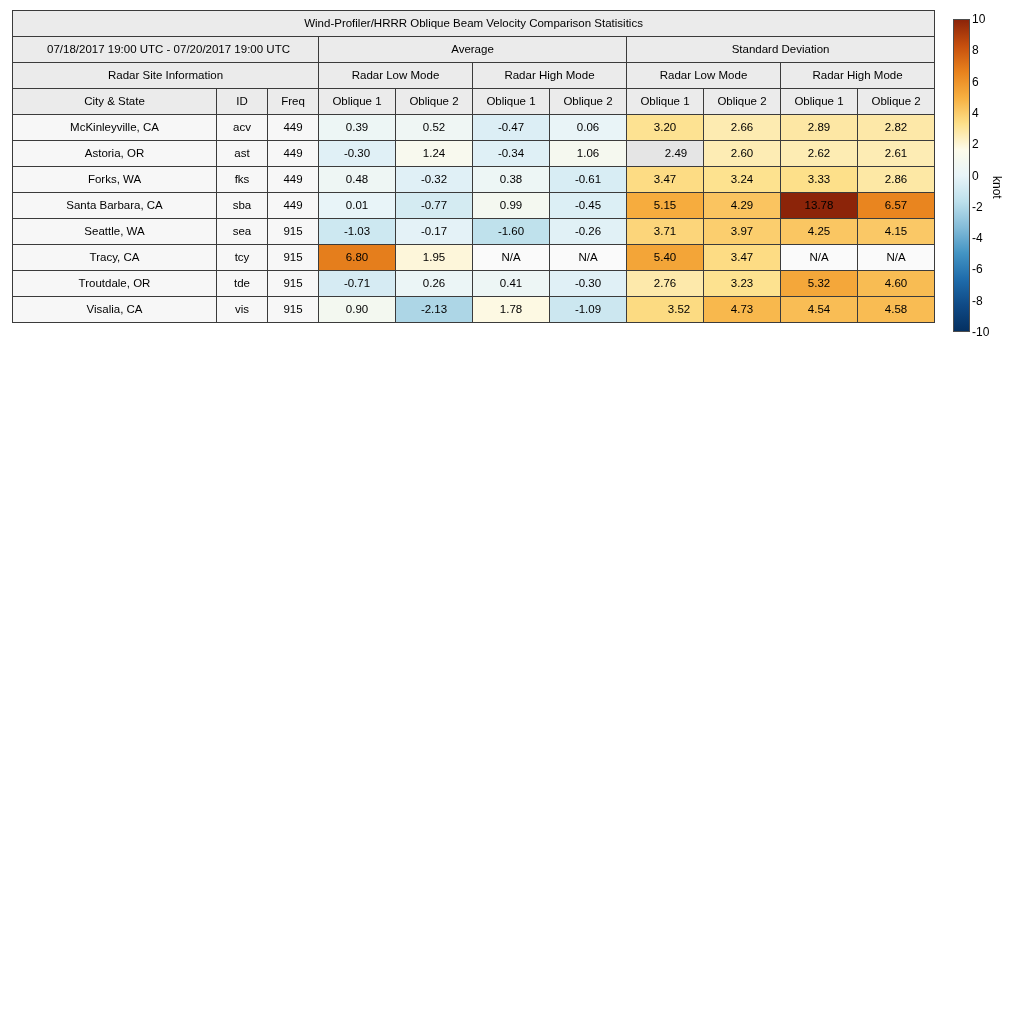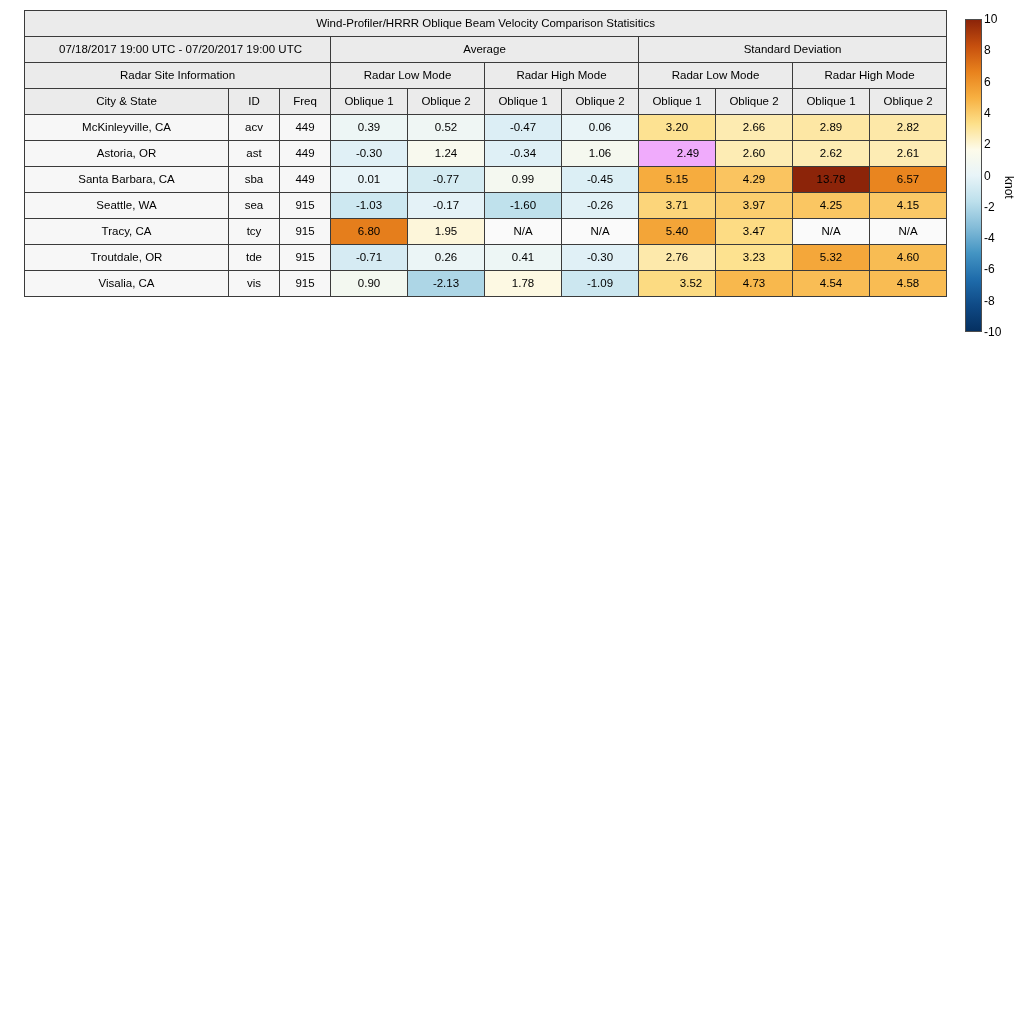--- a/index.html
+++ b/index.html
@@ -12,21 +12,21 @@
     width: 1024px;
     height: 1024px;
     font-family: "Liberation Sans", sans-serif;
     color: #000000;
     position: relative;
     overflow: hidden;
   }
 
   #figure {
     position: absolute;
-    left: 14px;
+    left: 2px;
     top: 0;
     width: 964px;
     height: 1024px;
   }
 
   
   #table-wrap {
     position: absolute;
     left: 10px;
     top: 10px;
@@ -181,24 +181,37 @@
             <td style="background: rgb(253, 232, 168);">2.82</td>
           </tr>
           <tr>
             <td class="sitecell">Astoria, OR</td>
             <td class="idcell">ast</td>
             <td class="freqcell">449</td>
             <td style="background: rgb(224, 240, 246);">-0.30</td>
             <td style="background: rgb(248, 249, 238);">1.24</td>
             <td style="background: rgb(223, 240, 246);">-0.34</td>
             <td style="background: rgb(245, 248, 239);">1.06</td>
-            <td style="background: #f0abfc; padding-left: 22px;">2.49</td>
+            <td style="background: #e5e5e5; padding-left: 22px;">2.49</td>
             <td style="background: rgb(253, 236, 180);">2.60</td>
             <td style="background: rgb(253, 236, 179);">2.62</td>
             <td style="background: rgb(253, 236, 180);">2.61</td>
+          </tr>
+          <tr>
+            <td class="sitecell">Forks, WA</td>
+            <td class="idcell">fks</td>
+            <td class="freqcell">449</td>
+            <td style="background: rgb(238, 246, 244);">0.48</td>
+            <td style="background: rgb(224, 240, 246);">-0.32</td>
+            <td style="background: rgb(237, 246, 245);">0.38</td>
+            <td style="background: rgb(216, 237, 244);">-0.61</td>
+            <td style="background: rgb(253, 220, 132);">3.47</td>
+            <td style="background: rgb(253, 226, 143);">3.24</td>
+            <td style="background: rgb(253, 224, 138);">3.33</td>
+            <td style="background: rgb(253, 232, 165);">2.86</td>
           </tr>
           <tr>
             <td class="sitecell">Santa Barbara, CA</td>
             <td class="idcell">sba</td>
             <td class="freqcell">449</td>
             <td style="background: rgb(232, 244, 248);">0.01</td>
             <td style="background: rgb(212, 235, 242);">-0.77</td>
             <td style="background: rgb(244, 248, 240);">0.99</td>
             <td style="background: rgb(220, 239, 245);">-0.45</td>
             <td style="background: rgb(246, 172, 62);">5.15</td>

